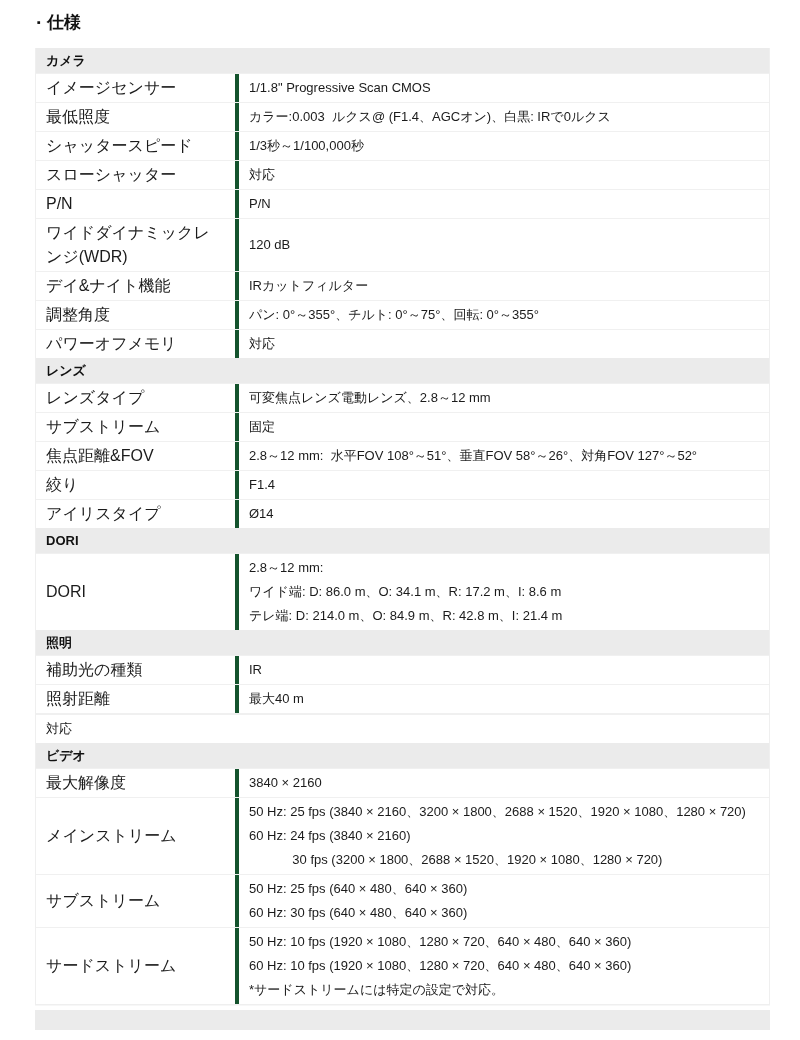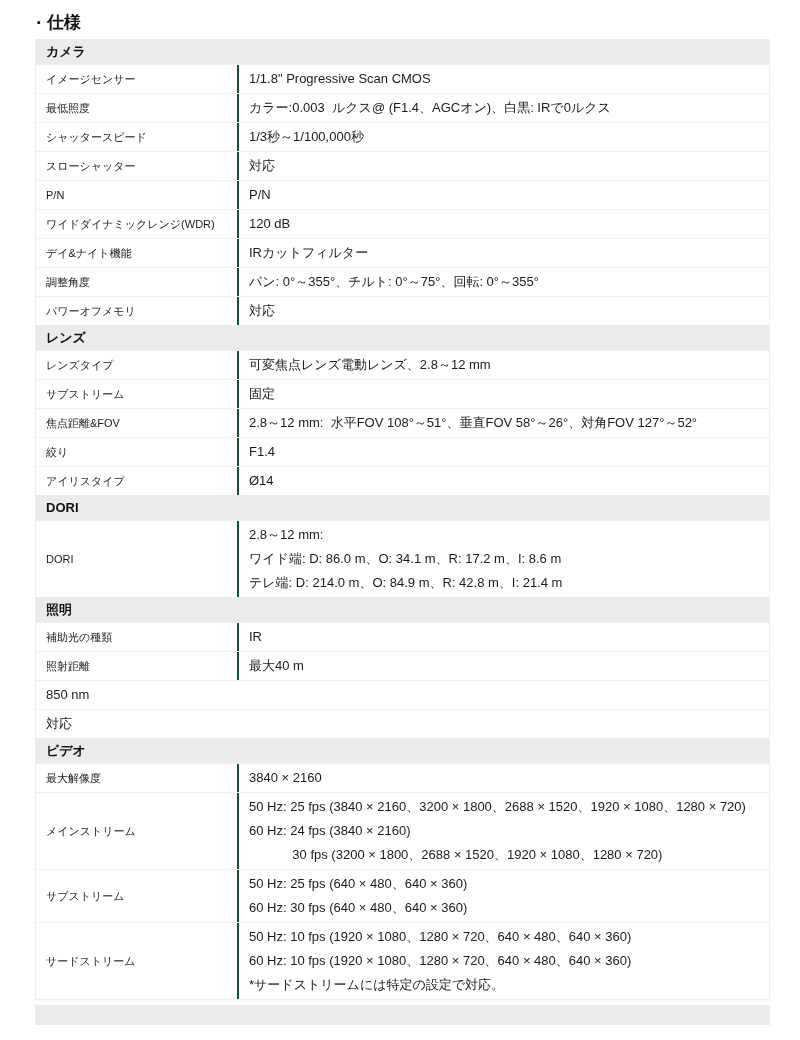--- a/index.html
+++ b/index.html
@@ -20,21 +20,21 @@
     display: flex;
     align-items: center;
   }
   .page-title .bullet {
     font-size: 11px;
     margin-right: 6px;
     position: relative;
     top: -1px;
   }
   .spec-table {
-    margin-top: 6px;
+    margin-top: 15px;
     width: 735px;
     border: 1px solid #efefef;
     border-top: none;
     box-shadow: 0 1px 0 #f7f7f7;
   }
   .section-header {
     background: #ebebeb;
     font-size: 13px;
     font-weight: bold;
     line-height: 15px;
@@ -45,23 +45,23 @@
     display: flex;
     align-items: center;
     border-top: 1px solid #f0f0f0;
     background: #ffffff;
   }
   .spec-row:first-child { border-top: none; }
   .spec-label {
     width: 203px;
     flex: 0 0 203px;
     padding: 2px 10px;
-    font-size: 11px;
+    font-size: 16px;
     line-height: 24px;
-    border-right: 2px solid #14532d;
+    border-right: 4px solid #14532d;
     align-self: stretch;
     display: flex;
     align-items: center;
   }
   .spec-value {
     flex: 1 1 auto;
     padding: 2px 10px;
     font-size: 13px;
     line-height: 24px;
     white-space: pre-wrap;
@@ -152,21 +152,20 @@
       <div class="section-header">照明</div>
       <div class="spec-row">
         <div class="spec-label">補助光の種類</div>
         <div class="spec-value">IR</div>
       </div>
       <div class="spec-row">
         <div class="spec-label">照射距離</div>
         <div class="spec-value">最大40 m</div>
       </div>
       <div class="spec-row">
-        <div class="spec-value">850 nm</div>
       </div>
       <div class="spec-row">
         <div class="spec-value">対応</div>
       </div>
       <div class="section-header">ビデオ</div>
       <div class="spec-row">
         <div class="spec-label">最大解像度</div>
         <div class="spec-value">3840 × 2160</div>
       </div>
       <div class="spec-row">

